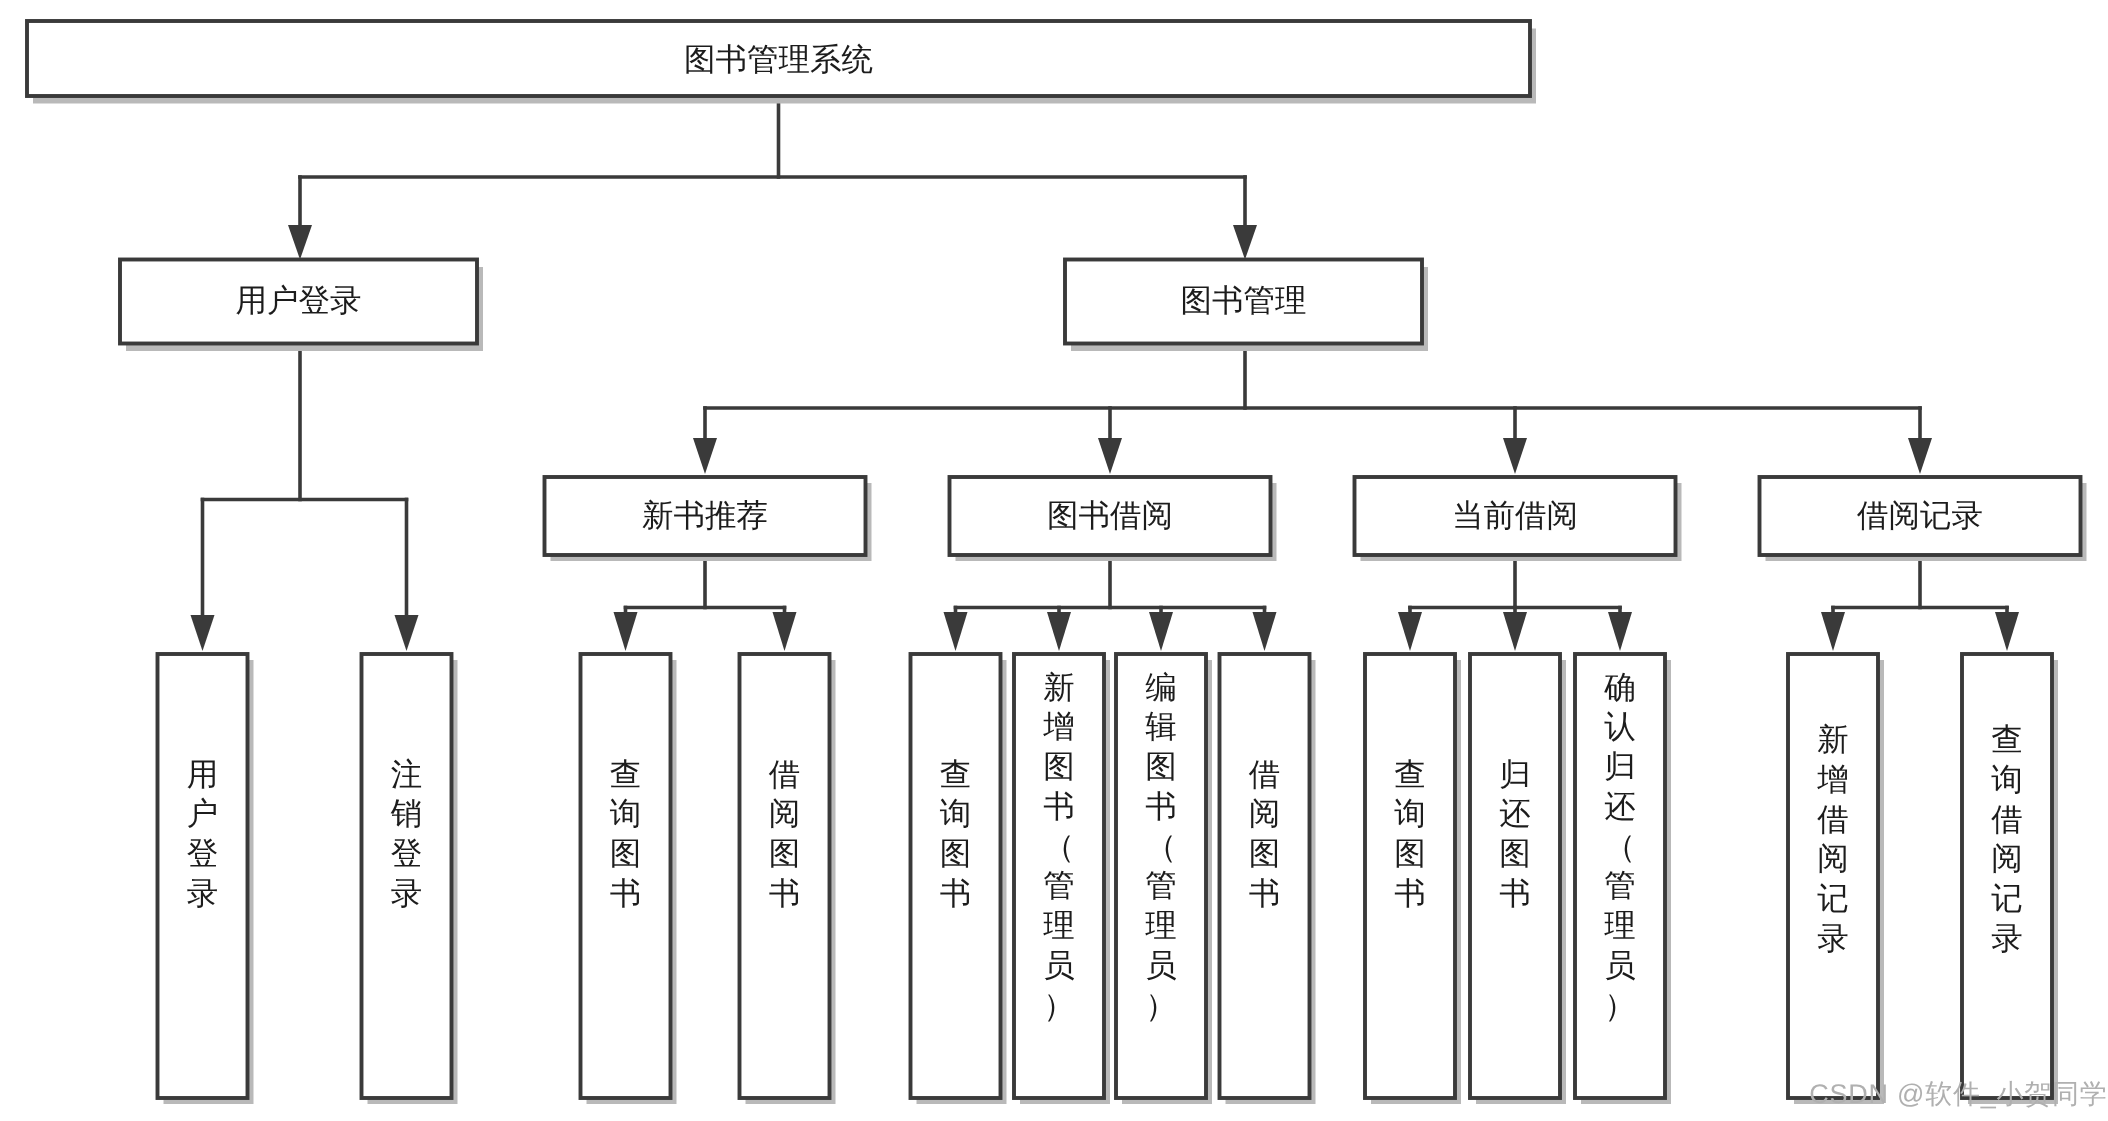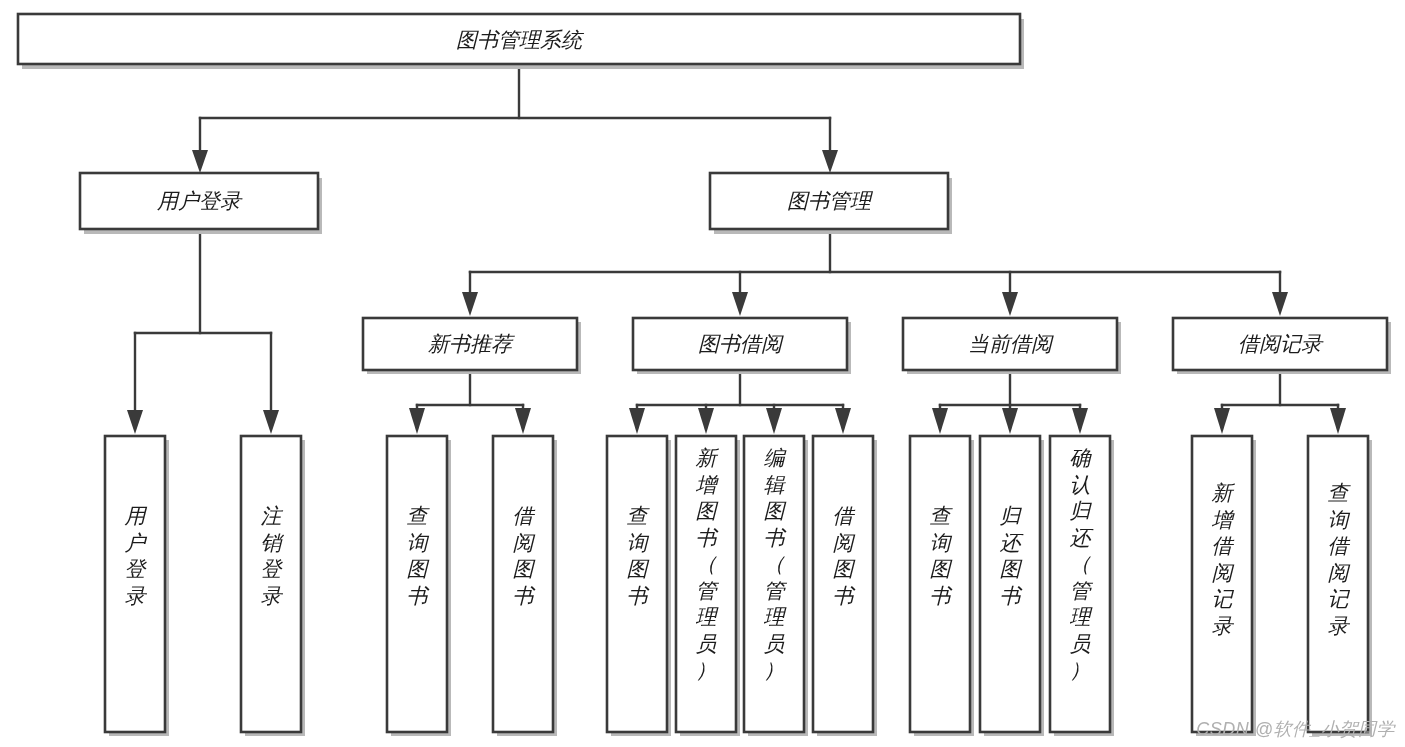--- a/index.html
+++ b/index.html
@@ -9,21 +9,20 @@
   }
   body {
     font-family: "Liberation Sans", "DejaVu Sans", sans-serif;
   }
   #stage {
     position: relative;
     width: 1405px;
     height: 747px;
     background: #ffffff;
     overflow: hidden;
-    font-style: italic;
   }
   #diagram-svg {
     position: absolute;
     left: 0;
     top: 0;
     width: 1405px;
     height: 747px;
   }
   .node-box {
     fill: #ffffff;
@@ -51,21 +50,21 @@
     dominant-baseline: middle;
   }
   .node-label-v {
     font-family: "Liberation Sans", "DejaVu Sans", sans-serif;
     font-size: 21px;
     fill: #1c1c1c;
     text-anchor: middle;
   }
   .watermark {
     position: absolute;
-    right: 10px;
+    right: 0;
     bottom: 6px;
     font-family: "Liberation Sans", "DejaVu Sans", sans-serif;
     font-size: 18px;
     color: #b0b0b0;
     letter-spacing: 0.5px;
     white-space: nowrap;
     user-select: none;
   }
 </style>
 </head>

